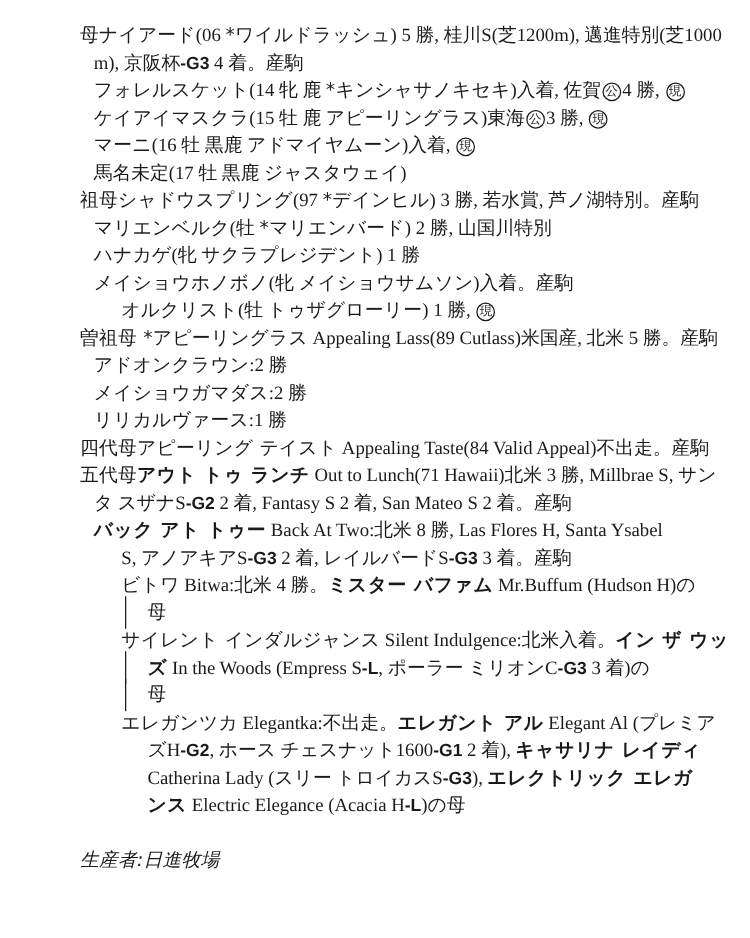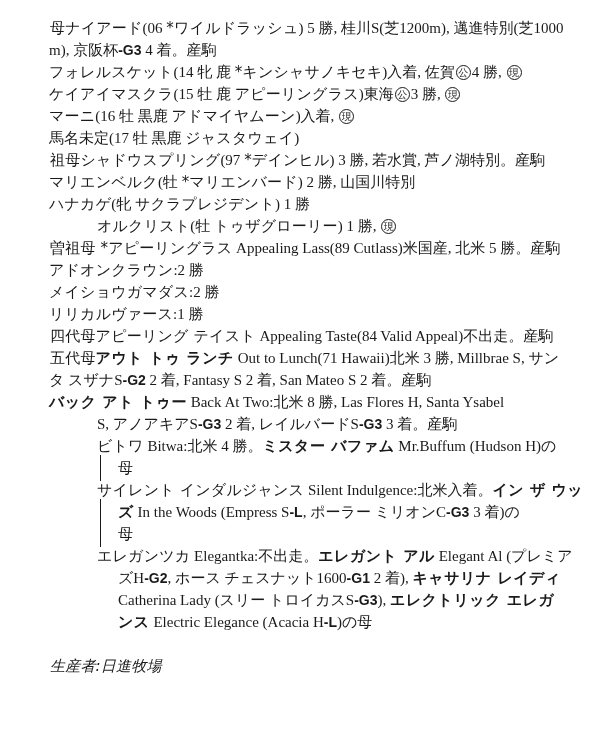--- a/index.html
+++ b/index.html
@@ -17,22 +17,22 @@
     padding-top: 17px;
     color: #1a1a1a;
     font-size: 15px;
   }
   .line {
     position: relative;
     height: 22px;
     line-height: 22px;
     white-space: nowrap;
   }
-  .ind0 { padding-left: 50px; }
-  .ind1 { padding-left: 49px; }
+  .ind0 { padding-left: 64px; }
+  .ind1 { padding-left: 75px; }
   .ind2 { padding-left: 97px; }
   .ind3 { padding-left: 118px; }
   .gap  { margin-top: 22px; font-style: italic; }
   .seg-serif {
     font-family: "Liberation Serif", "DejaVu Serif", serif;
   }
   .seg-gothic {
     font-family: "DejaVu Sans", "Liberation Sans", sans-serif;
     letter-spacing: 0.2px;
   }
@@ -76,20 +76,21 @@
   <div>
       <div class="line ind0"><span class="seg-gothic">母ナイアード</span><span class="seg-serif">(06 </span><span class="seg-gothic">*ワイルドラッシュ</span><span class="seg-serif">) 5 勝, 桂川S(芝1200m), 邁進特別(芝1000</span></div>
       <div class="line ind1"><span class="seg-serif">m), 京阪杯</span><span class="seg-grade">-G3</span><span class="seg-serif"> 4 着。産駒</span></div>
       <div class="line ind1"><span class="seg-gothic">フォレルスケット</span><span class="seg-serif">(14 牝 鹿 </span><span class="seg-gothic">*キンシャサノキセキ</span><span class="seg-serif">)入着, 佐賀</span><span class="seg-circle">公</span><span class="seg-serif">4 勝, </span><span class="seg-circle">現</span></div>
       <div class="line ind1"><span class="seg-gothic">ケイアイマスクラ</span><span class="seg-serif">(15 牡 鹿 </span><span class="seg-gothic">アピーリングラス</span><span class="seg-serif">)東海</span><span class="seg-circle">公</span><span class="seg-serif">3 勝, </span><span class="seg-circle">現</span></div>
       <div class="line ind1"><span class="seg-gothic">マーニ</span><span class="seg-serif">(16 牡 黒鹿 </span><span class="seg-gothic">アドマイヤムーン</span><span class="seg-serif">)入着, </span><span class="seg-circle">現</span></div>
       <div class="line ind1"><span class="seg-serif">馬名未定(17 牡 黒鹿 </span><span class="seg-gothic">ジャスタウェイ</span><span class="seg-serif">)</span></div>
       <div class="line ind0"><span class="seg-gothic">祖母シャドウスプリング</span><span class="seg-serif">(97 </span><span class="seg-gothic">*デインヒル</span><span class="seg-serif">) 3 勝, 若水賞, 芦ノ湖特別。産駒</span></div>
       <div class="line ind1"><span class="seg-gothic">マリエンベルク</span><span class="seg-serif">(牡 </span><span class="seg-gothic">*マリエンバード</span><span class="seg-serif">) 2 勝, 山国川特別</span></div>
       <div class="line ind1"><span class="seg-gothic">ハナカゲ</span><span class="seg-serif">(牝 </span><span class="seg-gothic">サクラプレジデント</span><span class="seg-serif">) 1 勝</span></div>
+      <div class="line ind1"><span class="seg-gothic">メイショウホノボノ</span><span class="seg-serif">(牝 </span><span class="seg-gothic">メイショウサムソン</span><span class="seg-serif">)入着。産駒</span></div>
       <div class="line ind2"><span class="seg-gothic">オルクリスト</span><span class="seg-serif">(牡 </span><span class="seg-gothic">トゥザグローリー</span><span class="seg-serif">) 1 勝, </span><span class="seg-circle">現</span></div>
       <div class="line ind0"><span class="seg-gothic">曽祖母 *アピーリングラス</span><span class="seg-serif"> Appealing Lass(89 Cutlass)米国産, 北米 5 勝。産駒</span></div>
       <div class="line ind1"><span class="seg-gothic">アドオンクラウン</span><span class="seg-serif">:2 勝</span></div>
       <div class="line ind1"><span class="seg-gothic">メイショウガマダス</span><span class="seg-serif">:2 勝</span></div>
       <div class="line ind1"><span class="seg-gothic">リリカルヴァース</span><span class="seg-serif">:1 勝</span></div>
       <div class="line ind0"><span class="seg-gothic">四代母アピーリング テイスト</span><span class="seg-serif"> Appealing Taste(84 Valid Appeal)不出走。産駒</span></div>
       <div class="line ind0"><span class="seg-gothic">五代母</span><span class="seg-bold">アウト トゥ ランチ</span><span class="seg-serif"> Out to Lunch(71 Hawaii)北米 3 勝, Millbrae S, サン</span></div>
       <div class="line ind1"><span class="seg-serif">タ スザナS</span><span class="seg-grade">-G2</span><span class="seg-serif"> 2 着, Fantasy S 2 着, San Mateo S 2 着。産駒</span></div>
       <div class="line ind1"><span class="seg-bold">バック アト トゥー</span><span class="seg-serif"> Back At Two:北米 8 勝, Las Flores H, Santa Ysabel</span></div>
       <div class="line ind2"><span class="seg-serif">S, アノアキアS</span><span class="seg-grade">-G3</span><span class="seg-serif"> 2 着, レイルバードS</span><span class="seg-grade">-G3</span><span class="seg-serif"> 3 着。産駒</span></div>

